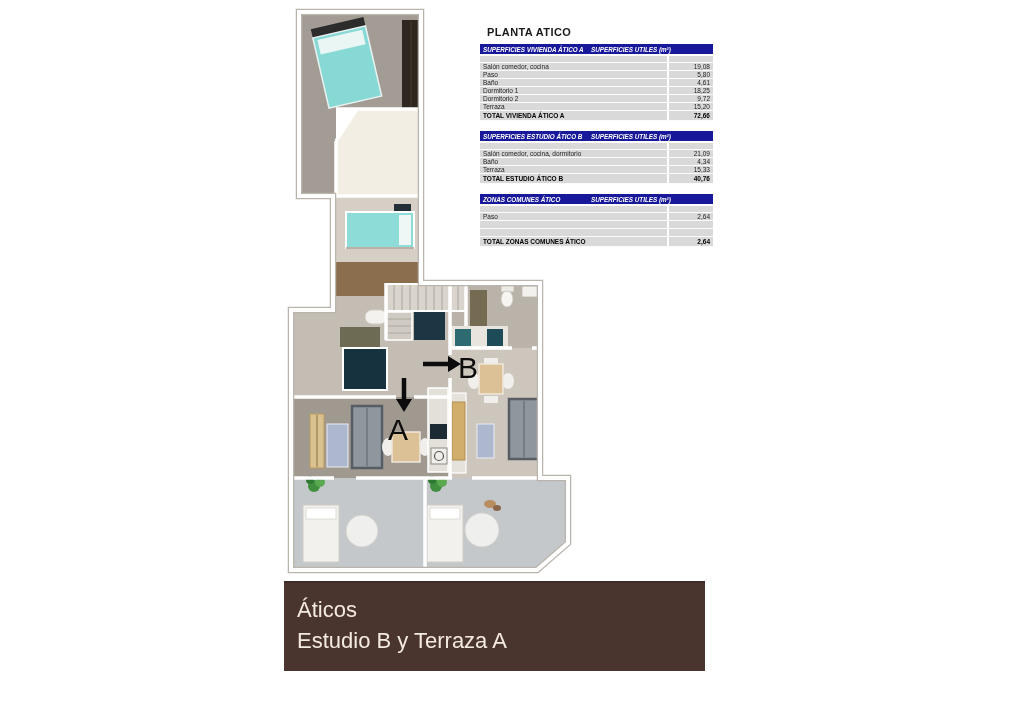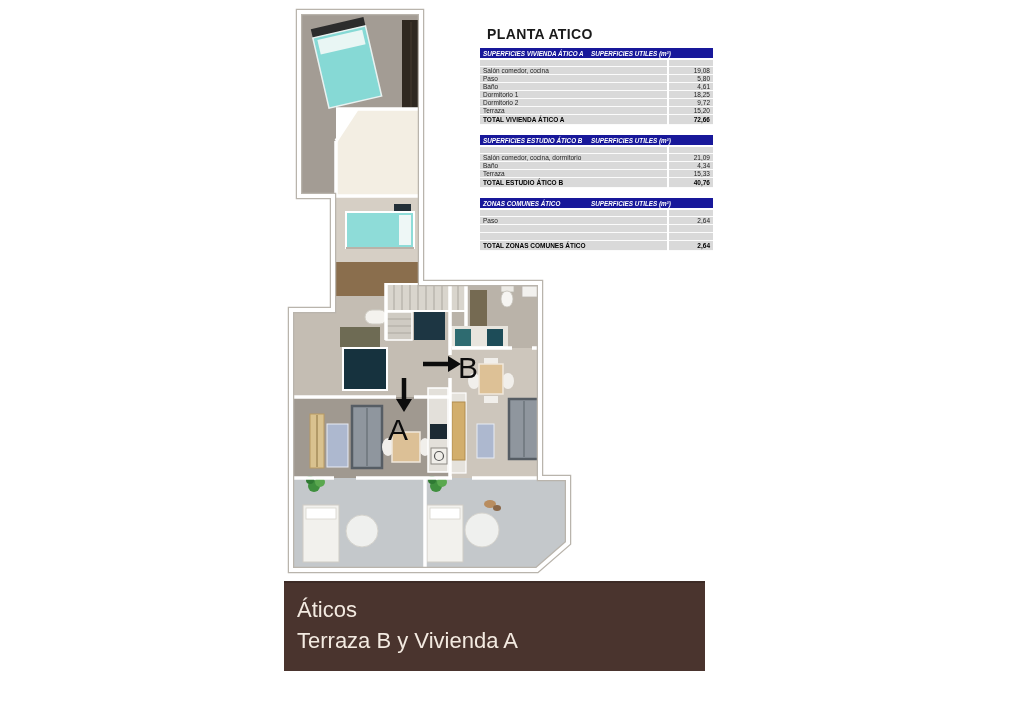--- a/index.html
+++ b/index.html
@@ -4,21 +4,21 @@
 <style>
   html,body { margin:0; padding:0; background:#ffffff; }
   .sheet {
     position:relative; width:1024px; height:728px; background:#ffffff;
     font-family:"Liberation Sans", sans-serif; overflow:hidden;
   }
 
   
   .tables-panel { position:absolute; left:480px; top:26px; width:233px; }
   .sheet-title {
-    font-size:14px; font-weight:bold; color:#1a1a1a;
+    font-size:11px; font-weight:bold; color:#1a1a1a;
     letter-spacing:.4px; margin:0 0 6px 7px;
   }
   table.area-table {
     width:233px; border-collapse:collapse; table-layout:fixed;
     margin:0 0 10px 0; font-size:6.5px; color:#222;
     border-bottom:1px solid #6b6b6b;
   }
   table.area-table col.c1 { width:108px; }
   table.area-table col.c2 { width:80px; }
   table.area-table col.c3 { width:45px; }
@@ -340,16 +340,16 @@
     <td colspan="2" class="lbl">TOTAL ZONAS COMUNES ÁTICO</td>
     <td class="val">2,64</td>
   </tr>
 </tbody>
   </table>
 </div>
   </div>
 
   <div class="banner">
     <div class="line">Áticos</div>
-    <div class="line">Terraza B y Vivienda A</div>
+    <div class="line">Estudio B y Terraza A</div>
   </div>
 
 </div>
 
 </body></html>

